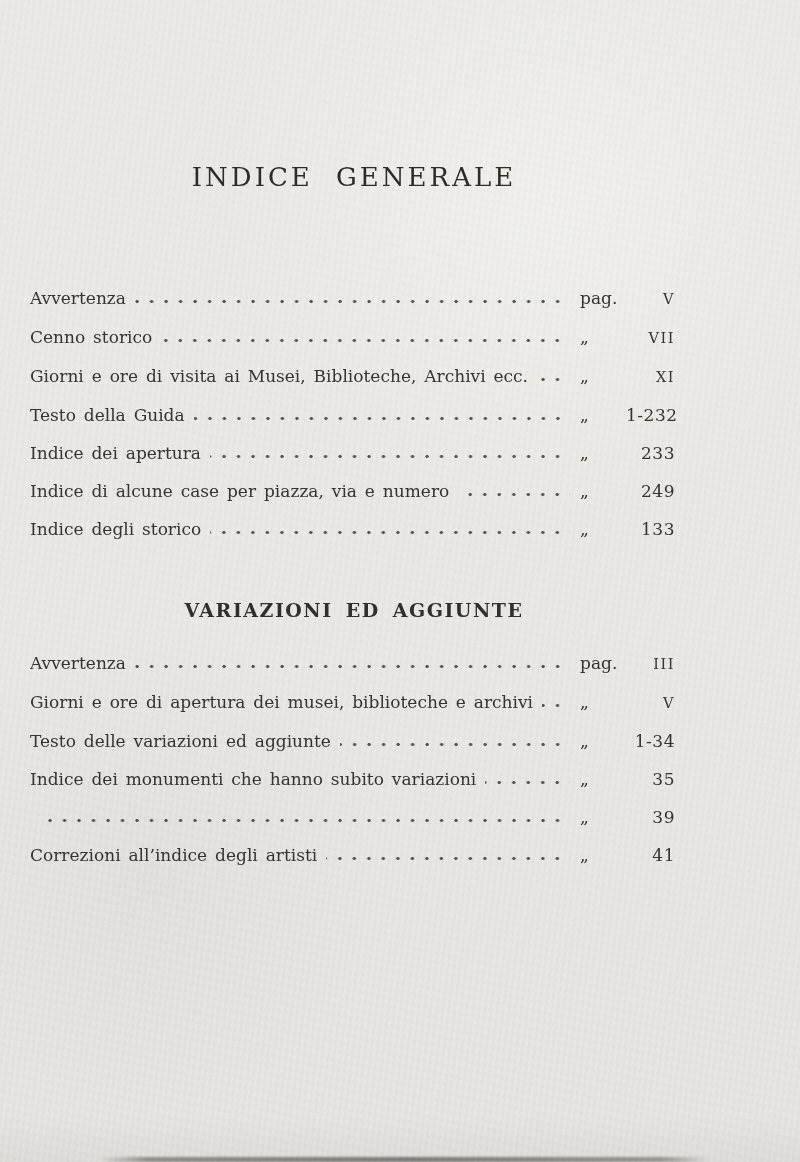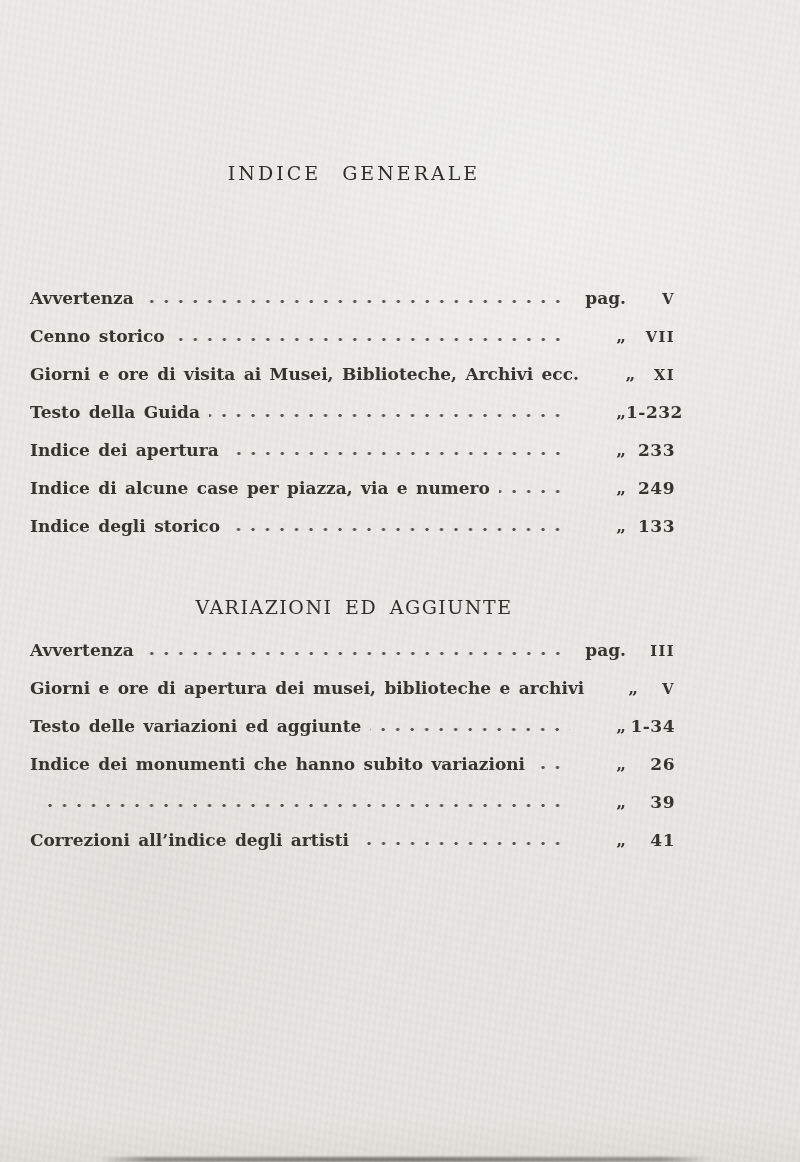--- a/index.html
+++ b/index.html
@@ -30,70 +30,69 @@
       repeating-linear-gradient(12deg, rgba(255,255,255,0.02) 0 5px, rgba(90,85,75,0.012) 5px 9px);
     pointer-events: none;
   }
 
   .title {
     position: absolute;
     top: 163px;
     left: 30px;
     width: 648px;
     text-align: center;
-    font-size: 19px;
+    font-size: 26px;
     line-height: 1.1;
     font-weight: normal;
     letter-spacing: 3px;
     word-spacing: 12px;
     color: #2f2b26;
   }
 
   #sections {
     position: absolute;
     top: 0;
     left: 30px;
     width: 648px;
   }
   .section-0 { padding-top: 288px; }
 
   .section-heading {
-    margin: 59px 0 21px;
+    margin: 59px 0 31px;
     text-align: center;
     font-size: 19px;
     line-height: 23px;
-    font-weight: normal;
+    font-weight: bold;
     letter-spacing: 1.5px;
     word-spacing: 5px;
     color: #322e29;
   }
 
   .toc-row {
     display: flex;
     align-items: baseline;
     font-size: 17px;
     line-height: 21px;
     margin-bottom: 17px;
     word-spacing: 2.5px;
-    font-weight: bold;
   }
   .toc-label { white-space: nowrap; }
   .leader {
     flex: 1;
     height: 5px;
     margin: 0 10px 1px 9px;
     background-image: radial-gradient(circle at 2px 2.5px, #49443e 1.35px, rgba(73,68,62,0) 1.9px);
     background-size: 14.5px 5px;
     background-repeat: repeat-x;
     background-position: right bottom;
     opacity: 0.9;
   }
   .ref {
     width: 46px;
-    text-align: right;
+    text-align: left;
     white-space: nowrap;
   }
   .pageno {
     width: 52px;
     text-align: right;
     padding-right: 3px;
     white-space: nowrap;
     letter-spacing: 0.5px;
   }
   .pageno.roman {
@@ -183,21 +182,21 @@
         <div class="toc-row">
     <span class="toc-label">Testo delle variazioni ed aggiunte</span>
     <span class="leader"></span>
     <span class="ref">„</span>
     <span class="pageno">1-34</span>
   </div>
         <div class="toc-row">
     <span class="toc-label">Indice dei monumenti che hanno subito variazioni</span>
     <span class="leader"></span>
     <span class="ref">„</span>
-    <span class="pageno">26</span>
+    <span class="pageno">35</span>
   </div>
         <div class="toc-row">
     <span class="leader"></span>
     <span class="ref">„</span>
     <span class="pageno">39</span>
   </div>
         <div class="toc-row">
     <span class="toc-label">Correzioni all’indice degli artisti</span>
     <span class="leader"></span>
     <span class="ref">„</span>

